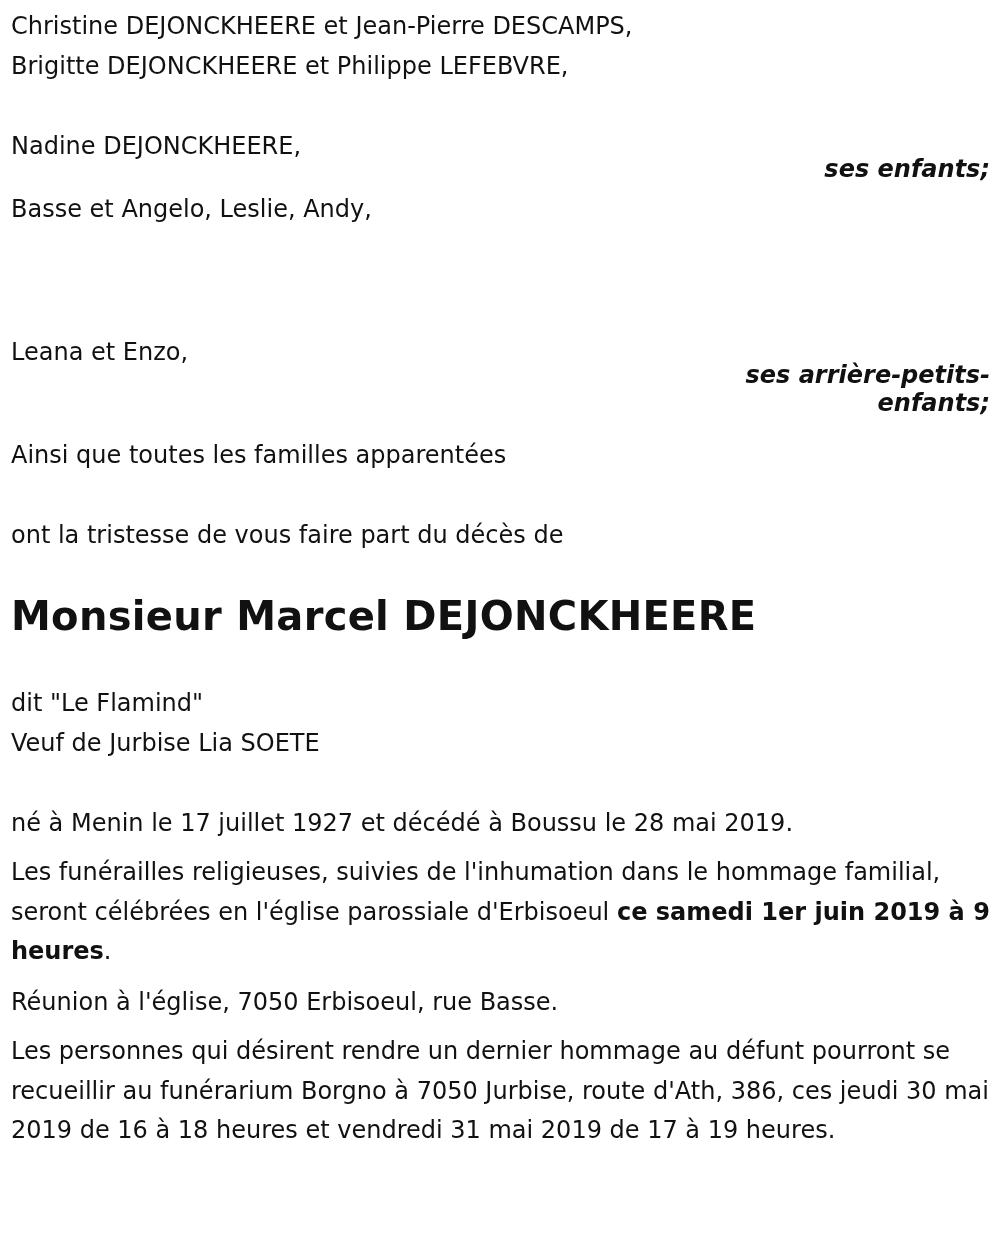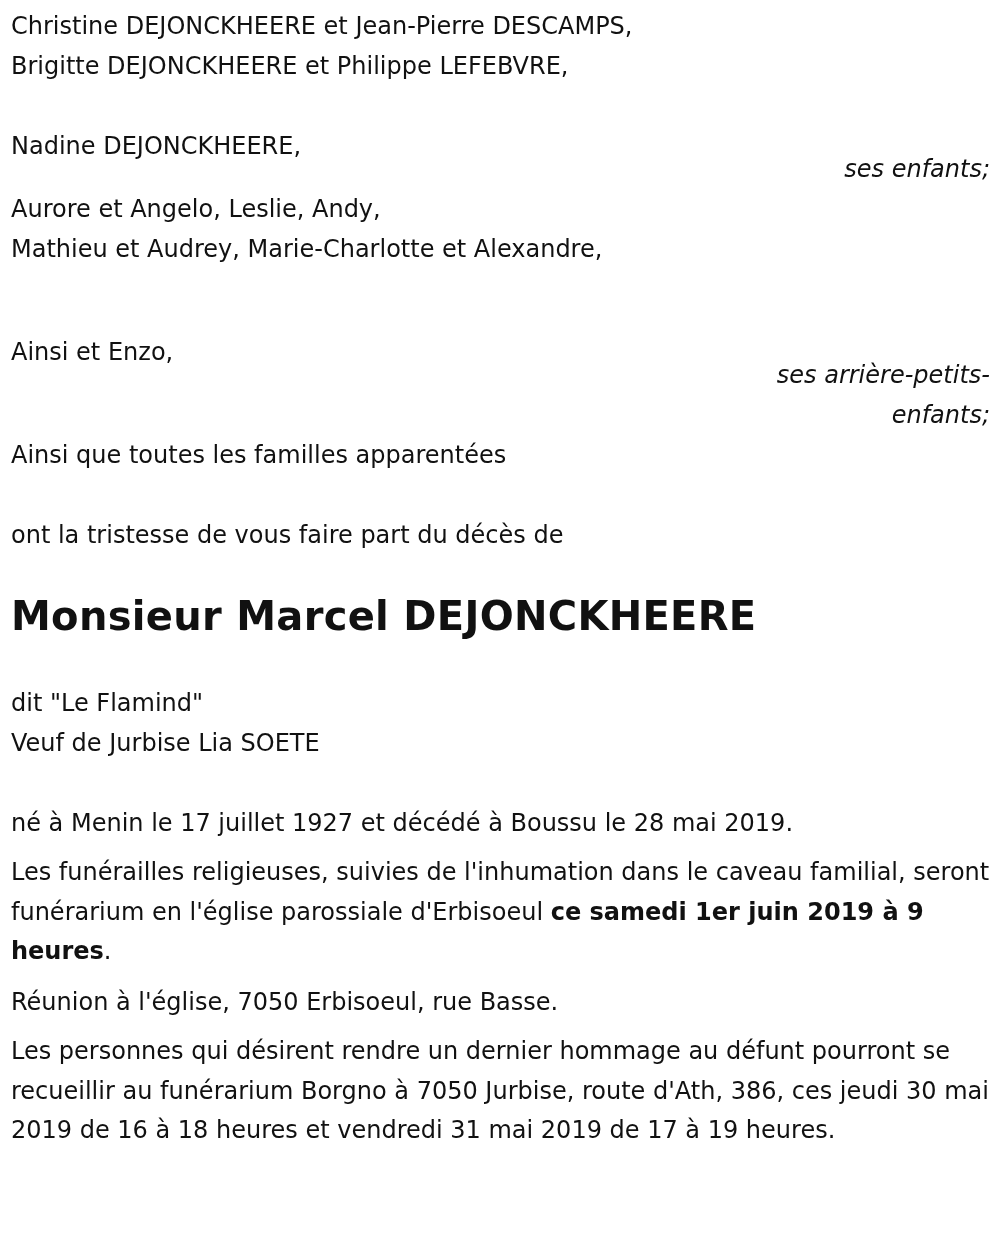--- a/index.html
+++ b/index.html
@@ -4,51 +4,50 @@
 <style>
   html, body { margin:0; padding:0; background:#ffffff; }
   body {
     width:1000px; height:1255px; overflow:hidden;
     font-family:"DejaVu Sans", sans-serif;
     color:#111111;
     font-size:24px;
   }
   .doc { position:relative; width:1000px; height:1255px; }
   .line { position:absolute; left:11px; white-space:nowrap; line-height:40px; }
-  .right { position:absolute; right:10px; white-space:nowrap; font-style:italic; line-height:40px; text-align:center; }
+  .right { position:absolute; right:10px; white-space:nowrap; font-style:italic; line-height:40px; text-align:center;font-weight:bold; }
   .title { position:absolute; left:11px; font-size:40px; font-weight:bold; white-space:nowrap; line-height:40px; letter-spacing:0.3px; }
   .para { position:absolute; left:11px; width:985px; line-height:39.5px; }
   b { font-weight:bold; }
 </style>
 </head>
 <body>
 
 <div class="doc">
   <div class="line" style="top:6px">Christine DEJONCKHEERE et Jean-Pierre DESCAMPS,</div>
   <div class="line" style="top:46px">Brigitte DEJONCKHEERE et Philippe LEFEBVRE,</div>
   <div class="line" style="top:126px">Nadine DEJONCKHEERE,</div>
   <div class="right" style="top:149px">ses enfants;</div>
 
-  <div class="line" style="top:189px">Aurore et Angelo, Leslie, Andy,</div>
-  <div class="line" style="top:229px">Mathieu et Audrey, Marie-Charlotte et Alexandre,</div>
+  <div class="line" style="top:189px">Basse et Angelo, Leslie, Andy,</div>
 
-  <div class="line" style="top:332px">Ainsi et Enzo,</div>
+  <div class="line" style="top:332px">Leana et Enzo,</div>
   <div class="right" style="top:355px">ses arrière-petits-</div>
-  <div class="right" style="top:395px">enfants;</div>
+  <div class="right" style="top:383px">enfants;</div>
 
   <div class="line" style="top:435px">Ainsi que toutes les familles apparentées</div>
 
   <div class="line" style="top:515px">ont la tristesse de vous faire part du décès de</div>
 
   <div class="title" style="top:596px">Monsieur Marcel DEJONCKHEERE</div>
 
   <div class="line" style="top:683px">dit "Le Flamind"</div>
   <div class="line" style="top:723px">Veuf de Jurbise Lia SOETE</div>
 
   <div class="line" style="top:803px">né à Menin le 17 juillet 1927 et décédé à Boussu le 28 mai 2019.</div>
 
-  <div class="para" style="top:853px"><span>Les funérailles religieuses, suivies de l'inhumation dans le caveau familial, seront funérarium en l'église parossiale d'Erbisoeul </span><b>ce samedi 1er juin 2019 à 9 heures</b><span>.</span></div>
+  <div class="para" style="top:853px"><span>Les funérailles religieuses, suivies de l'inhumation dans le hommage familial, seront célébrées en l'église parossiale d'Erbisoeul </span><b>ce samedi 1er juin 2019 à 9 heures</b><span>.</span></div>
 
   <div class="line" style="top:982px">Réunion à l'église, 7050 Erbisoeul, rue Basse.</div>
 
   <div class="para" style="top:1032px">Les personnes qui désirent rendre un dernier hommage au défunt pourront se recueillir au funérarium Borgno à 7050 Jurbise, route d'Ath, 386, ces jeudi 30 mai 2019 de 16 à 18 heures et vendredi 31 mai 2019 de 17 à 19 heures.</div>
 
 </div>
 
 </body></html>

